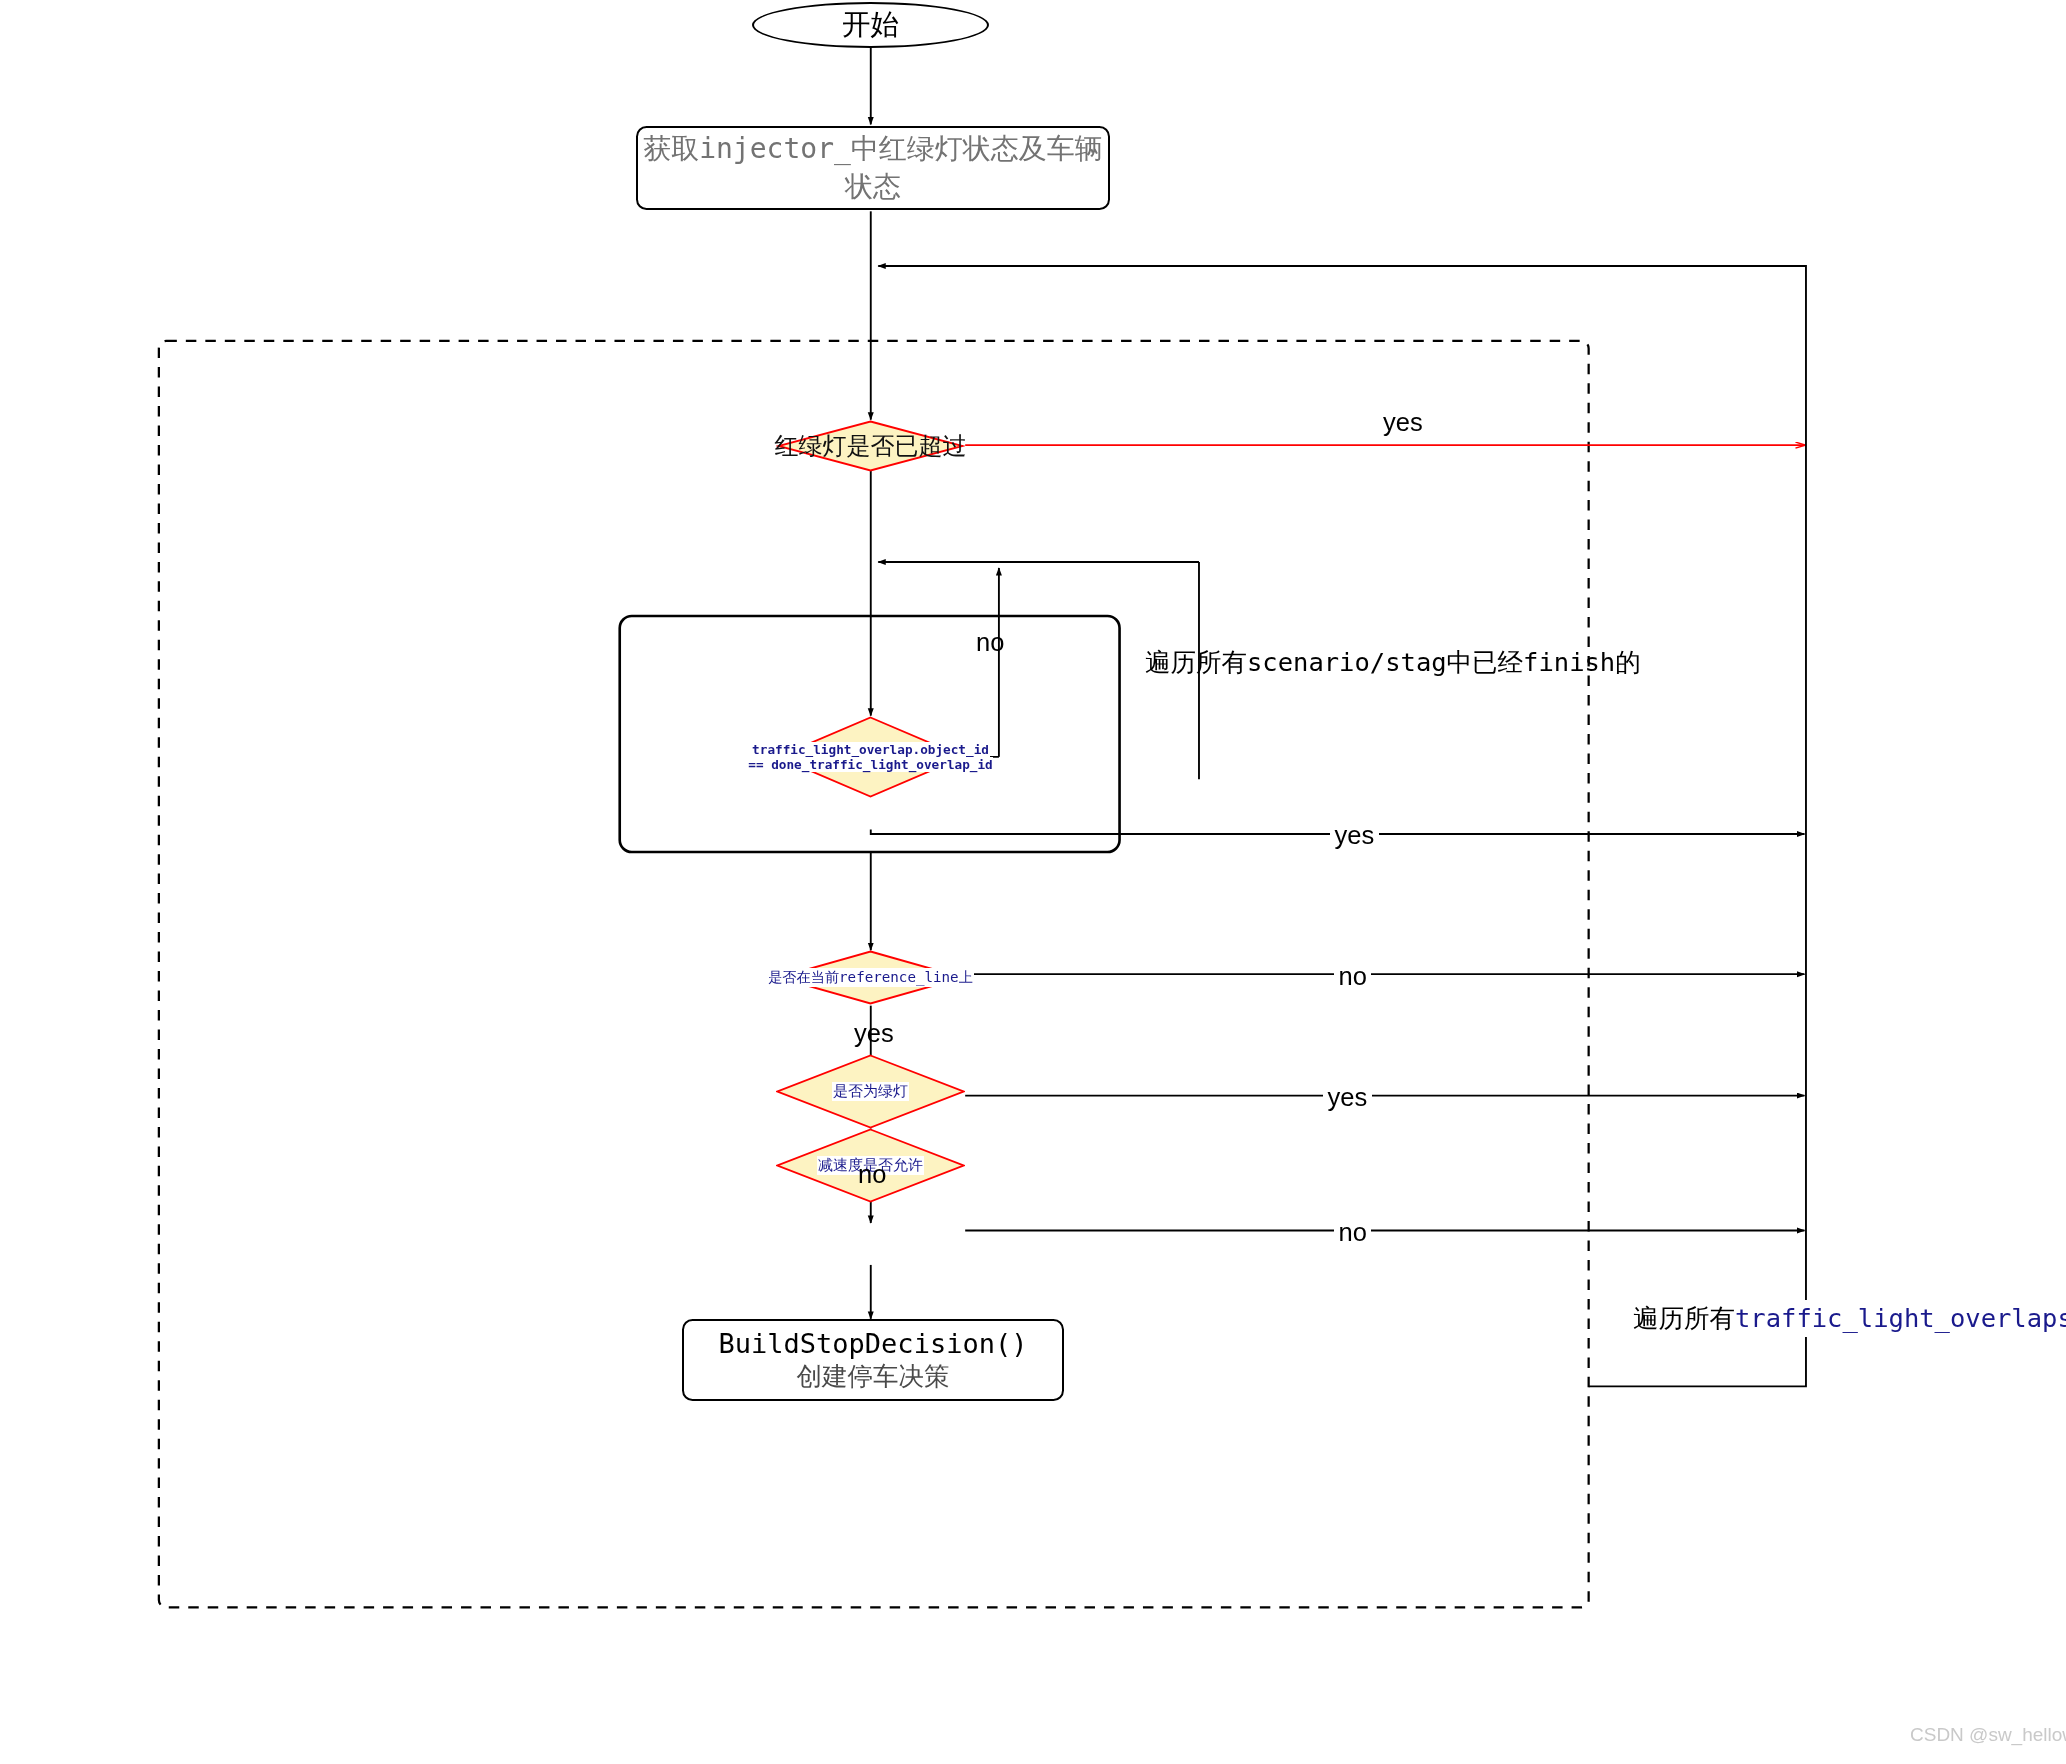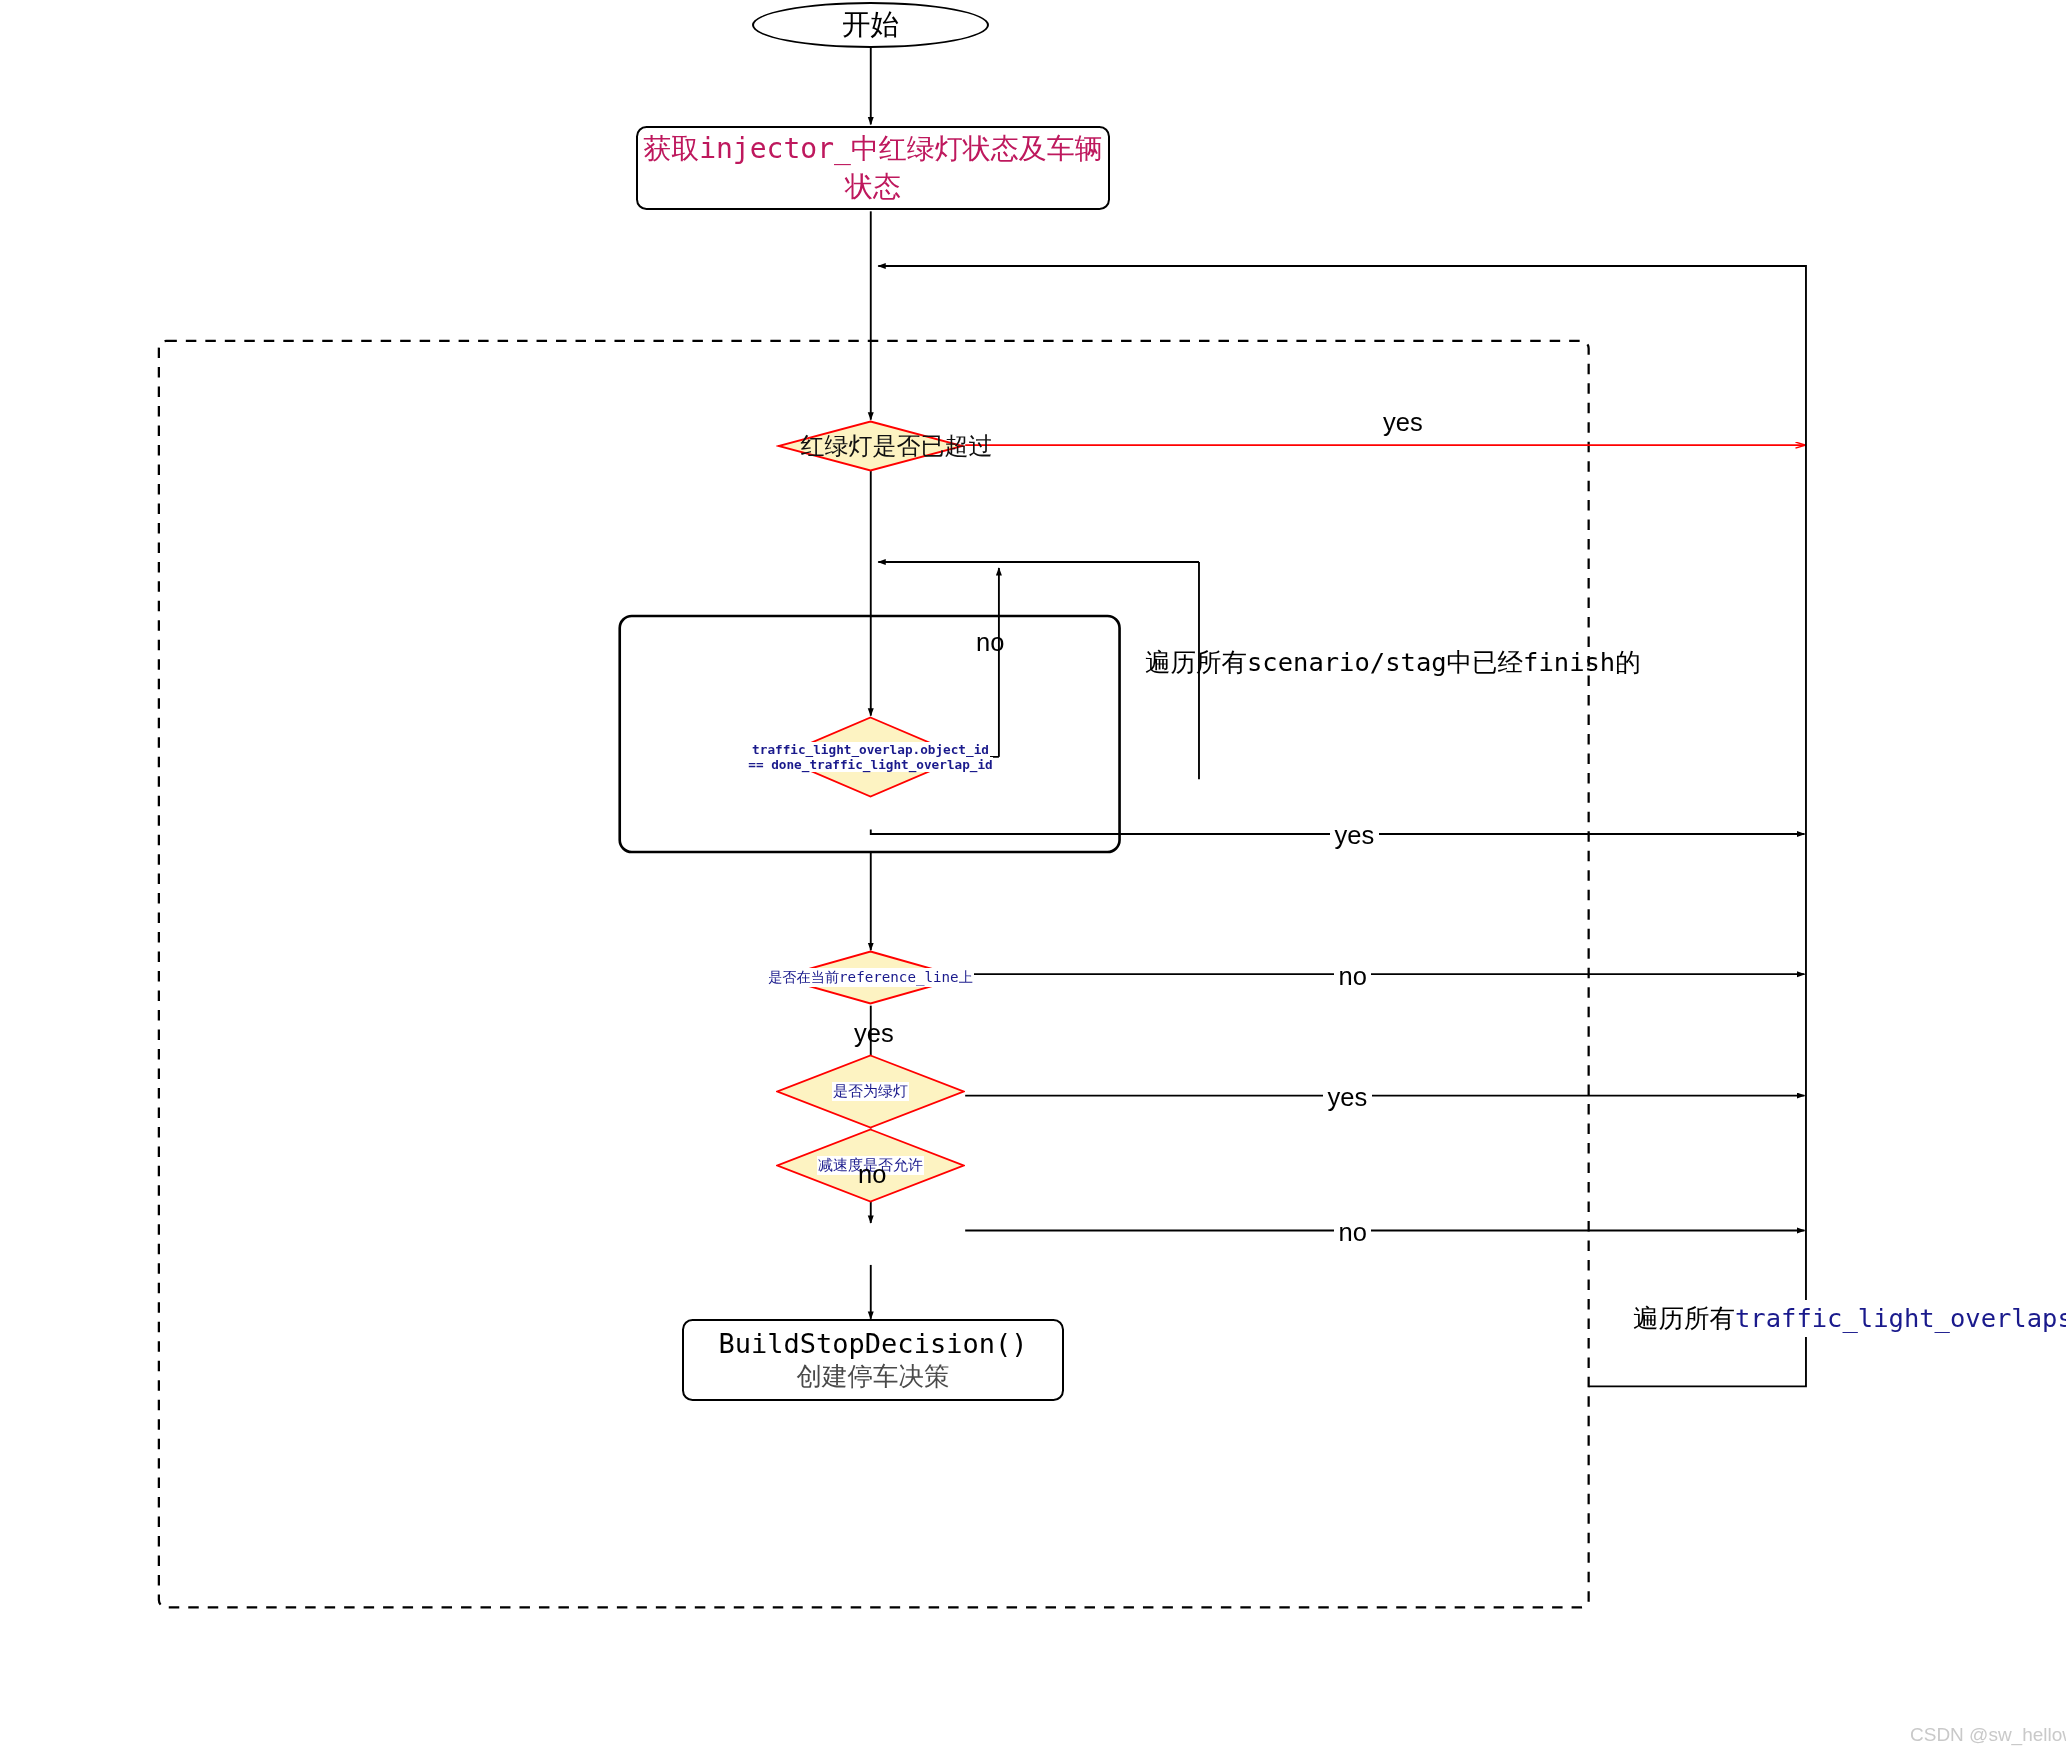--- a/index.html
+++ b/index.html
@@ -8,21 +8,21 @@
   svg#wires{position:absolute;left:0;top:0;width:2066px;height:1764px;}
 
   .node{position:absolute;box-sizing:border-box;display:flex;align-items:center;justify-content:center;text-align:center;}
 
   .terminator{
     border:2.2px solid #000;border-radius:50%;background:#fff;
     font-size:28.5px;color:#000;
   }
   .process{
     border:2.2px solid #000;border-radius:10.5px;background:#fff;
-    font-size:28px;color:#be185d;
+    font-size:28px;color:#737373;
   }
   .process.mono2{color:#000;line-height:1.22;}
   .process .zh-grey{color:#4a4a4a;}
 
   .diamond-wrap{position:absolute;}
   .diamond-wrap .dshape{position:absolute;left:0;top:0;}
   .diamond-wrap .dlabel{
     position:absolute;left:0;top:0;width:100%;height:100%;
     display:flex;align-items:center;justify-content:center;
     color:#1a1a8c;white-space:nowrap;pointer-events:none;
@@ -96,21 +96,21 @@
   <div class="node process" style="left:636px;top:126px;width:474px;height:84px;">
     <span>
       <span>获取</span><span class="mono">injector_</span><span>中红绿灯状态及车辆状态</span>
     </span>
   </div>
 
   <div class="diamond-wrap" style="left:776px;top:420px;width:189px;height:52px;">
     <svg class="dshape" width="189" height="52" viewBox="0 0 252 70" xmlns="http://www.w3.org/2000/svg">
       <polygon points="126,2 250,35 126,68 2,35" fill="#fdf3c2" stroke="#ff0000" stroke-width="2.5"></polygon>
     </svg>
-    <div class="dlabel" style="font-size:24px;color:#111;margin-left:26px;">
+    <div class="dlabel" style="font-size:24px;color:#111;">
       <span>红绿灯是否已超过</span>
     </div>
   </div>
 
   <div class="diamond-wrap" style="left:776px;top:716px;width:189px;height:82px;font-weight:bold;">
     <svg class="dshape" width="189" height="82" viewBox="0 0 252 110" xmlns="http://www.w3.org/2000/svg">
       <polygon points="126,2 250,55 126,108 2,55" fill="#fdf3c2" stroke="#ff0000" stroke-width="2.5"></polygon>
     </svg>
     <div class="dlabel" style="flex-direction:column;">
       <span class="mono bg" style="font-size:12.7px;">traffic_light_overlap.object_id</span>

